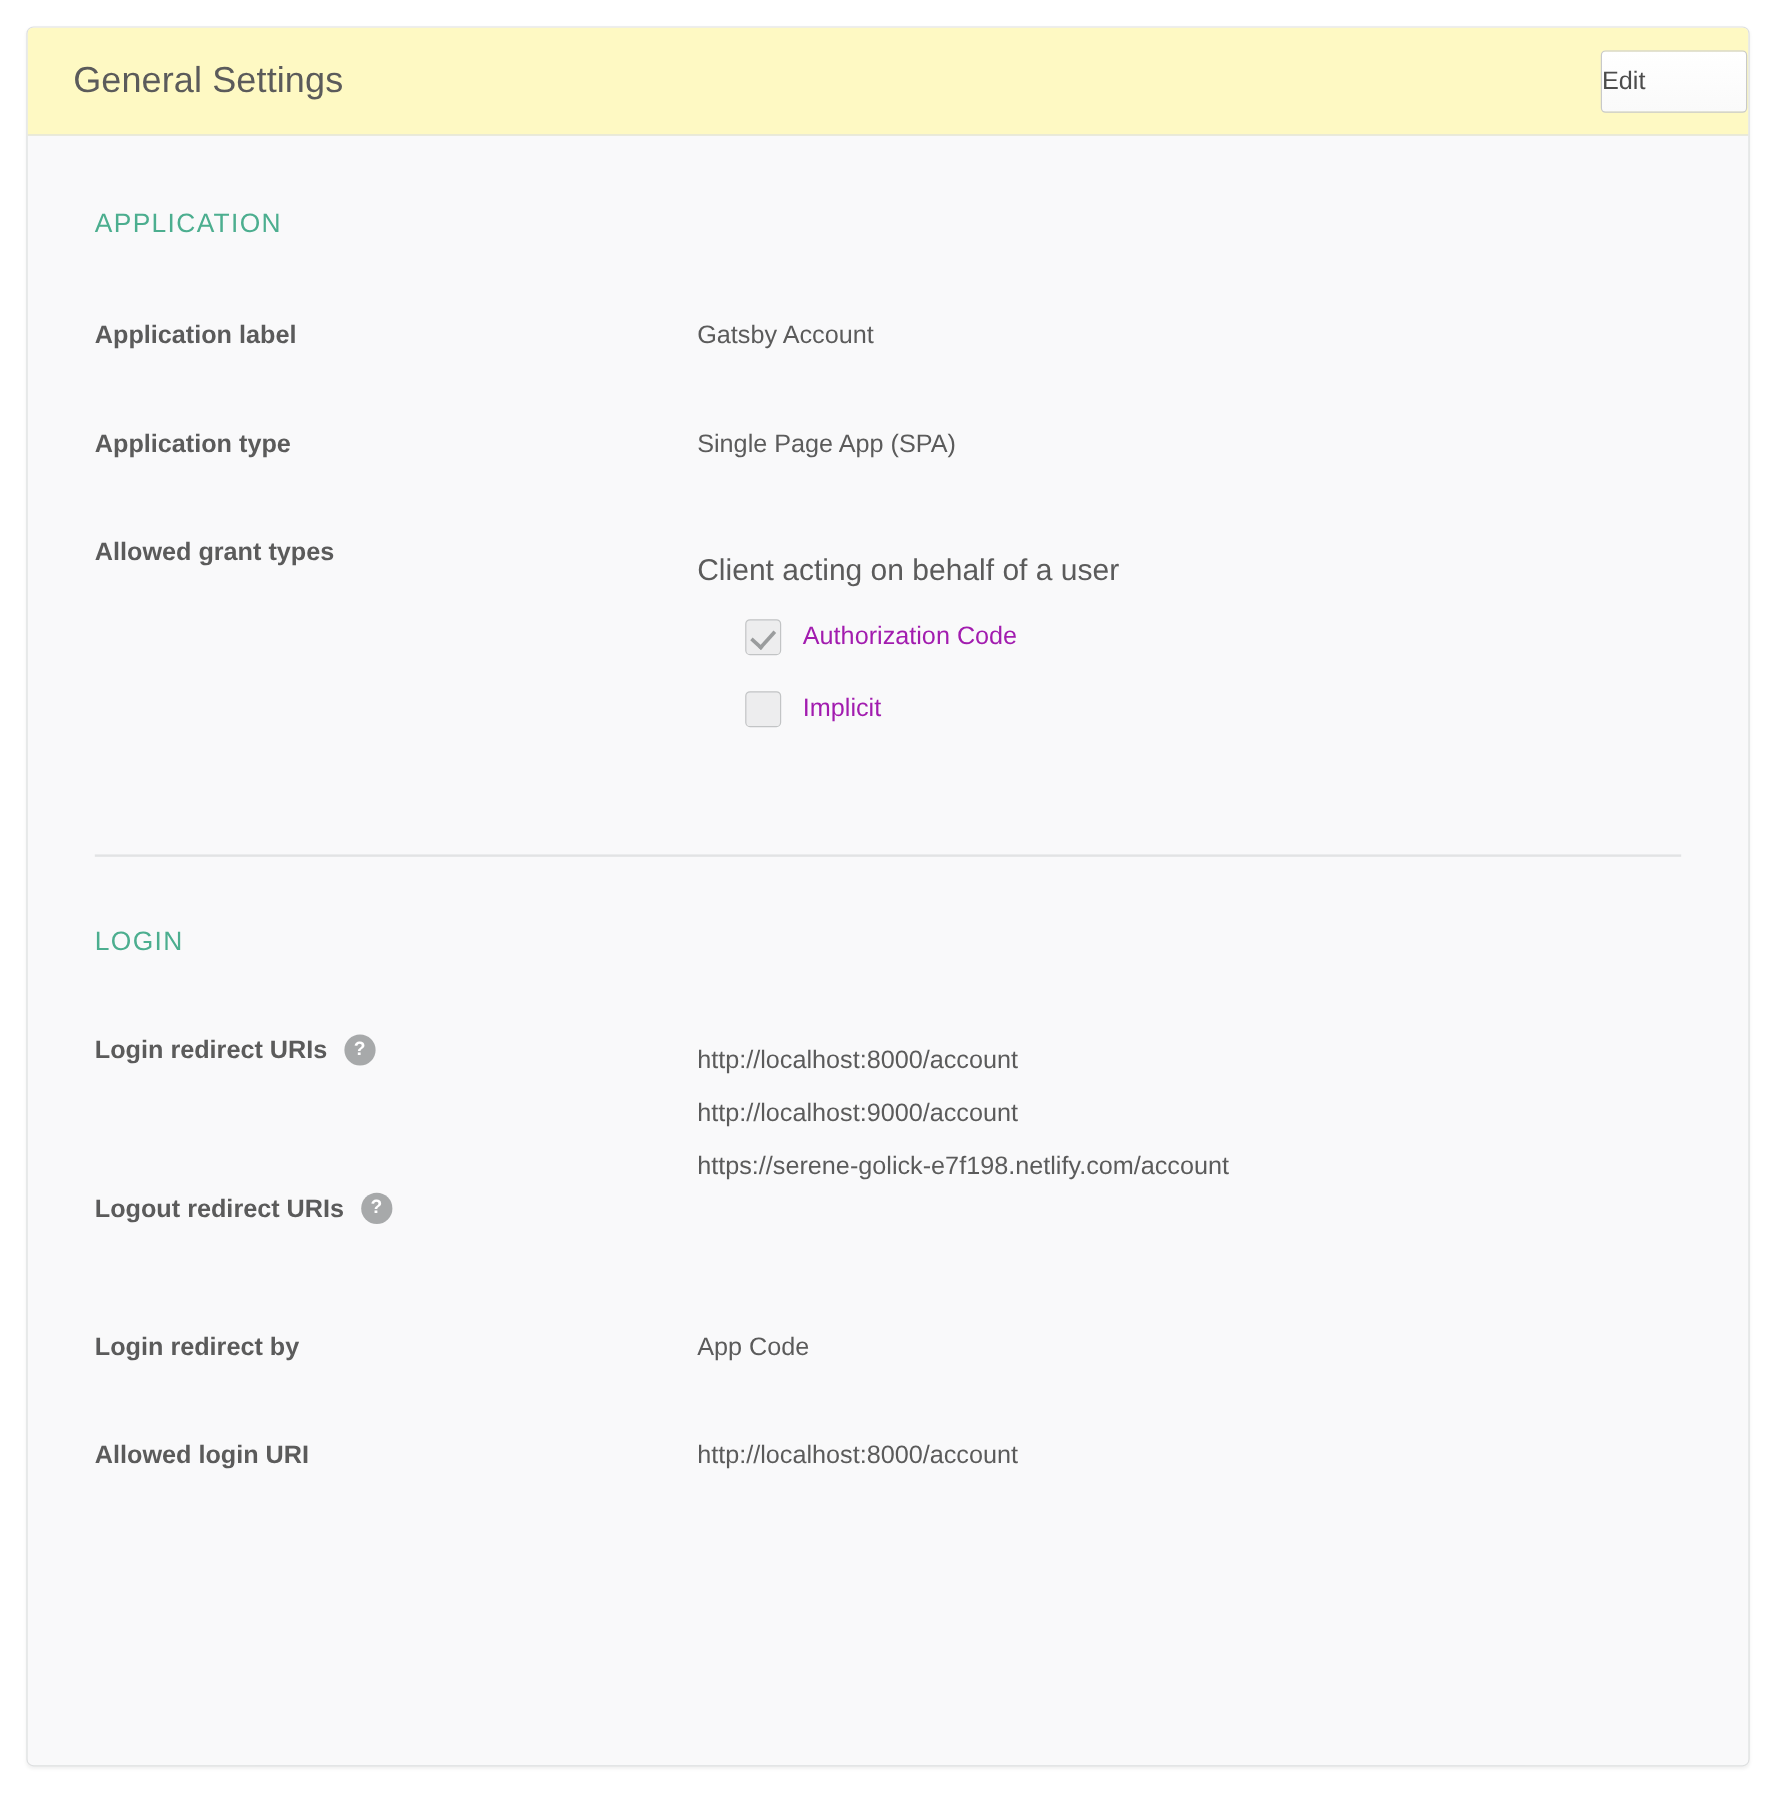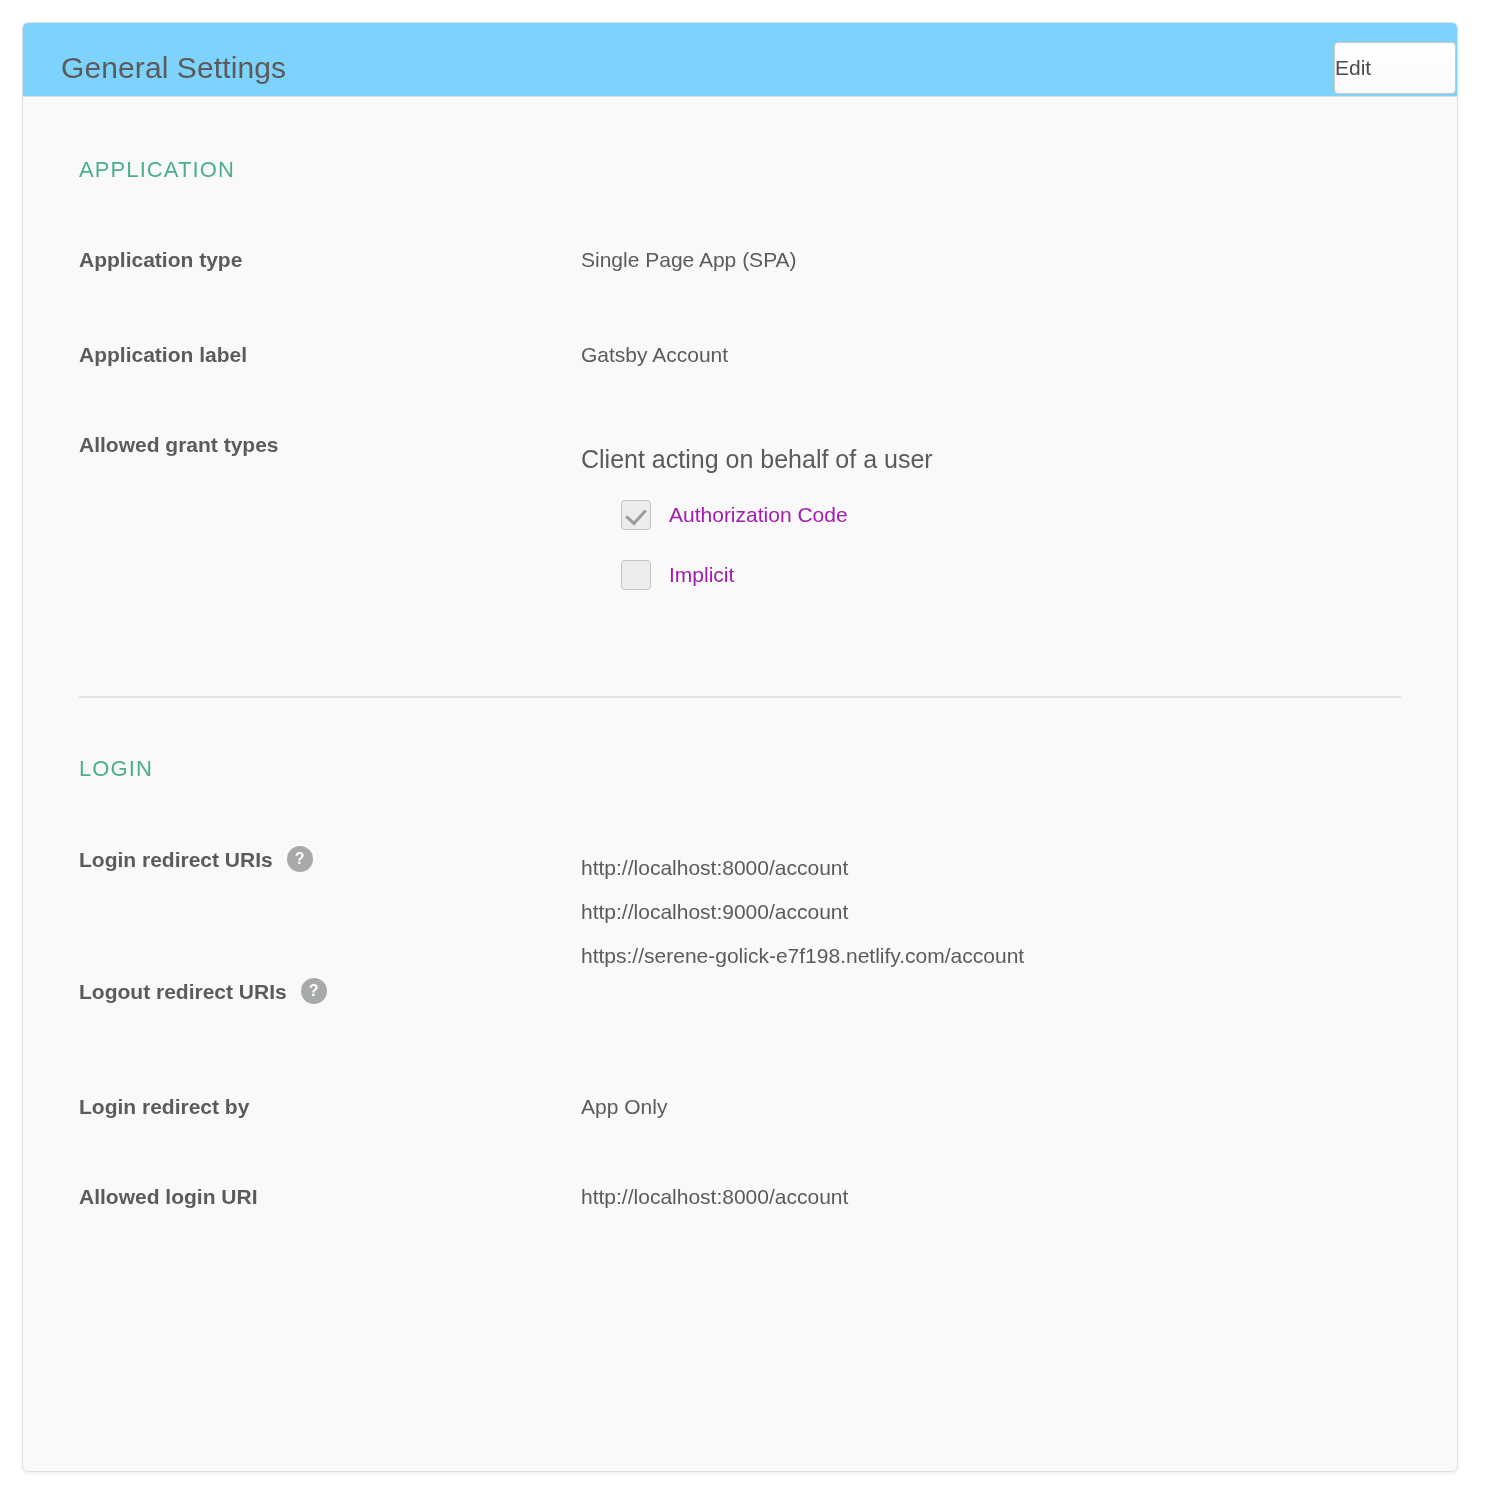--- a/index.html
+++ b/index.html
@@ -24,22 +24,22 @@
     background: #f9f9fa;
     border: 1px solid #dddfe0;
     border-radius: 6px;
     box-shadow: 0 2px 3px rgba(0,0,0,0.06);
     overflow: hidden;
   }
 
   
   .card-header {
     position: relative;
-    height: 74px;
-    background: #7dd3fc;
+    height: 90px;
+    background: #fef9c3;
     border-bottom: 1px solid #dddfe0;
     box-sizing: border-box;
   }
   .card-title {
     position: absolute;
     left: 38px;
     top: 28px;
     font-size: 30px;
     font-weight: 400;
     color: #5b5b5b;
@@ -203,28 +203,28 @@
     <div class="card-title">General Settings</div>
     <button class="edit-button">Edit</button>
   </div>
 
   <div class="card-body">
 
     <div class="section sec-app">
 
       <div class="section-title">APPLICATION</div>
 
+      <div class="row r-app-label">
+        <div class="row-label">Application label</div>
+        <div class="row-value">Gatsby Account</div>
+      </div>
+
       <div class="row r-app-type">
         <div class="row-label">Application type</div>
         <div class="row-value">Single Page App (SPA)</div>
-      </div>
-
-      <div class="row r-app-label">
-        <div class="row-label">Application label</div>
-        <div class="row-value">Gatsby Account</div>
       </div>
 
       <div class="row r-grants">
         <div class="row-label">Allowed grant types</div>
         <div class="row-value">
           <div class="grant-head">Client acting on behalf of a user</div>
           <div class="grant-list">
             <div class="grant-item">
               <span class="checkbox checked"></span>
               <span class="grant-label">Authorization Code</span>
@@ -253,21 +253,21 @@
           <span class="uri-line">https://serene-golick-e7f198.netlify.com/account</span>
         </div>
       </div>
 
       <div class="row r-logout-redirect">
         <div class="row-label"><span>Logout redirect URIs</span><span class="help-icon">?</span></div>
       </div>
 
       <div class="row r-login-init">
         <div class="row-label">Login redirect by</div>
-        <div class="row-value">App Only</div>
+        <div class="row-value">App Code</div>
       </div>
 
       <div class="row r-initiate">
         <div class="row-label">Allowed login URI</div>
         <div class="row-value">http://localhost:8000/account</div>
       </div>
 
     </div>
 
   </div>

